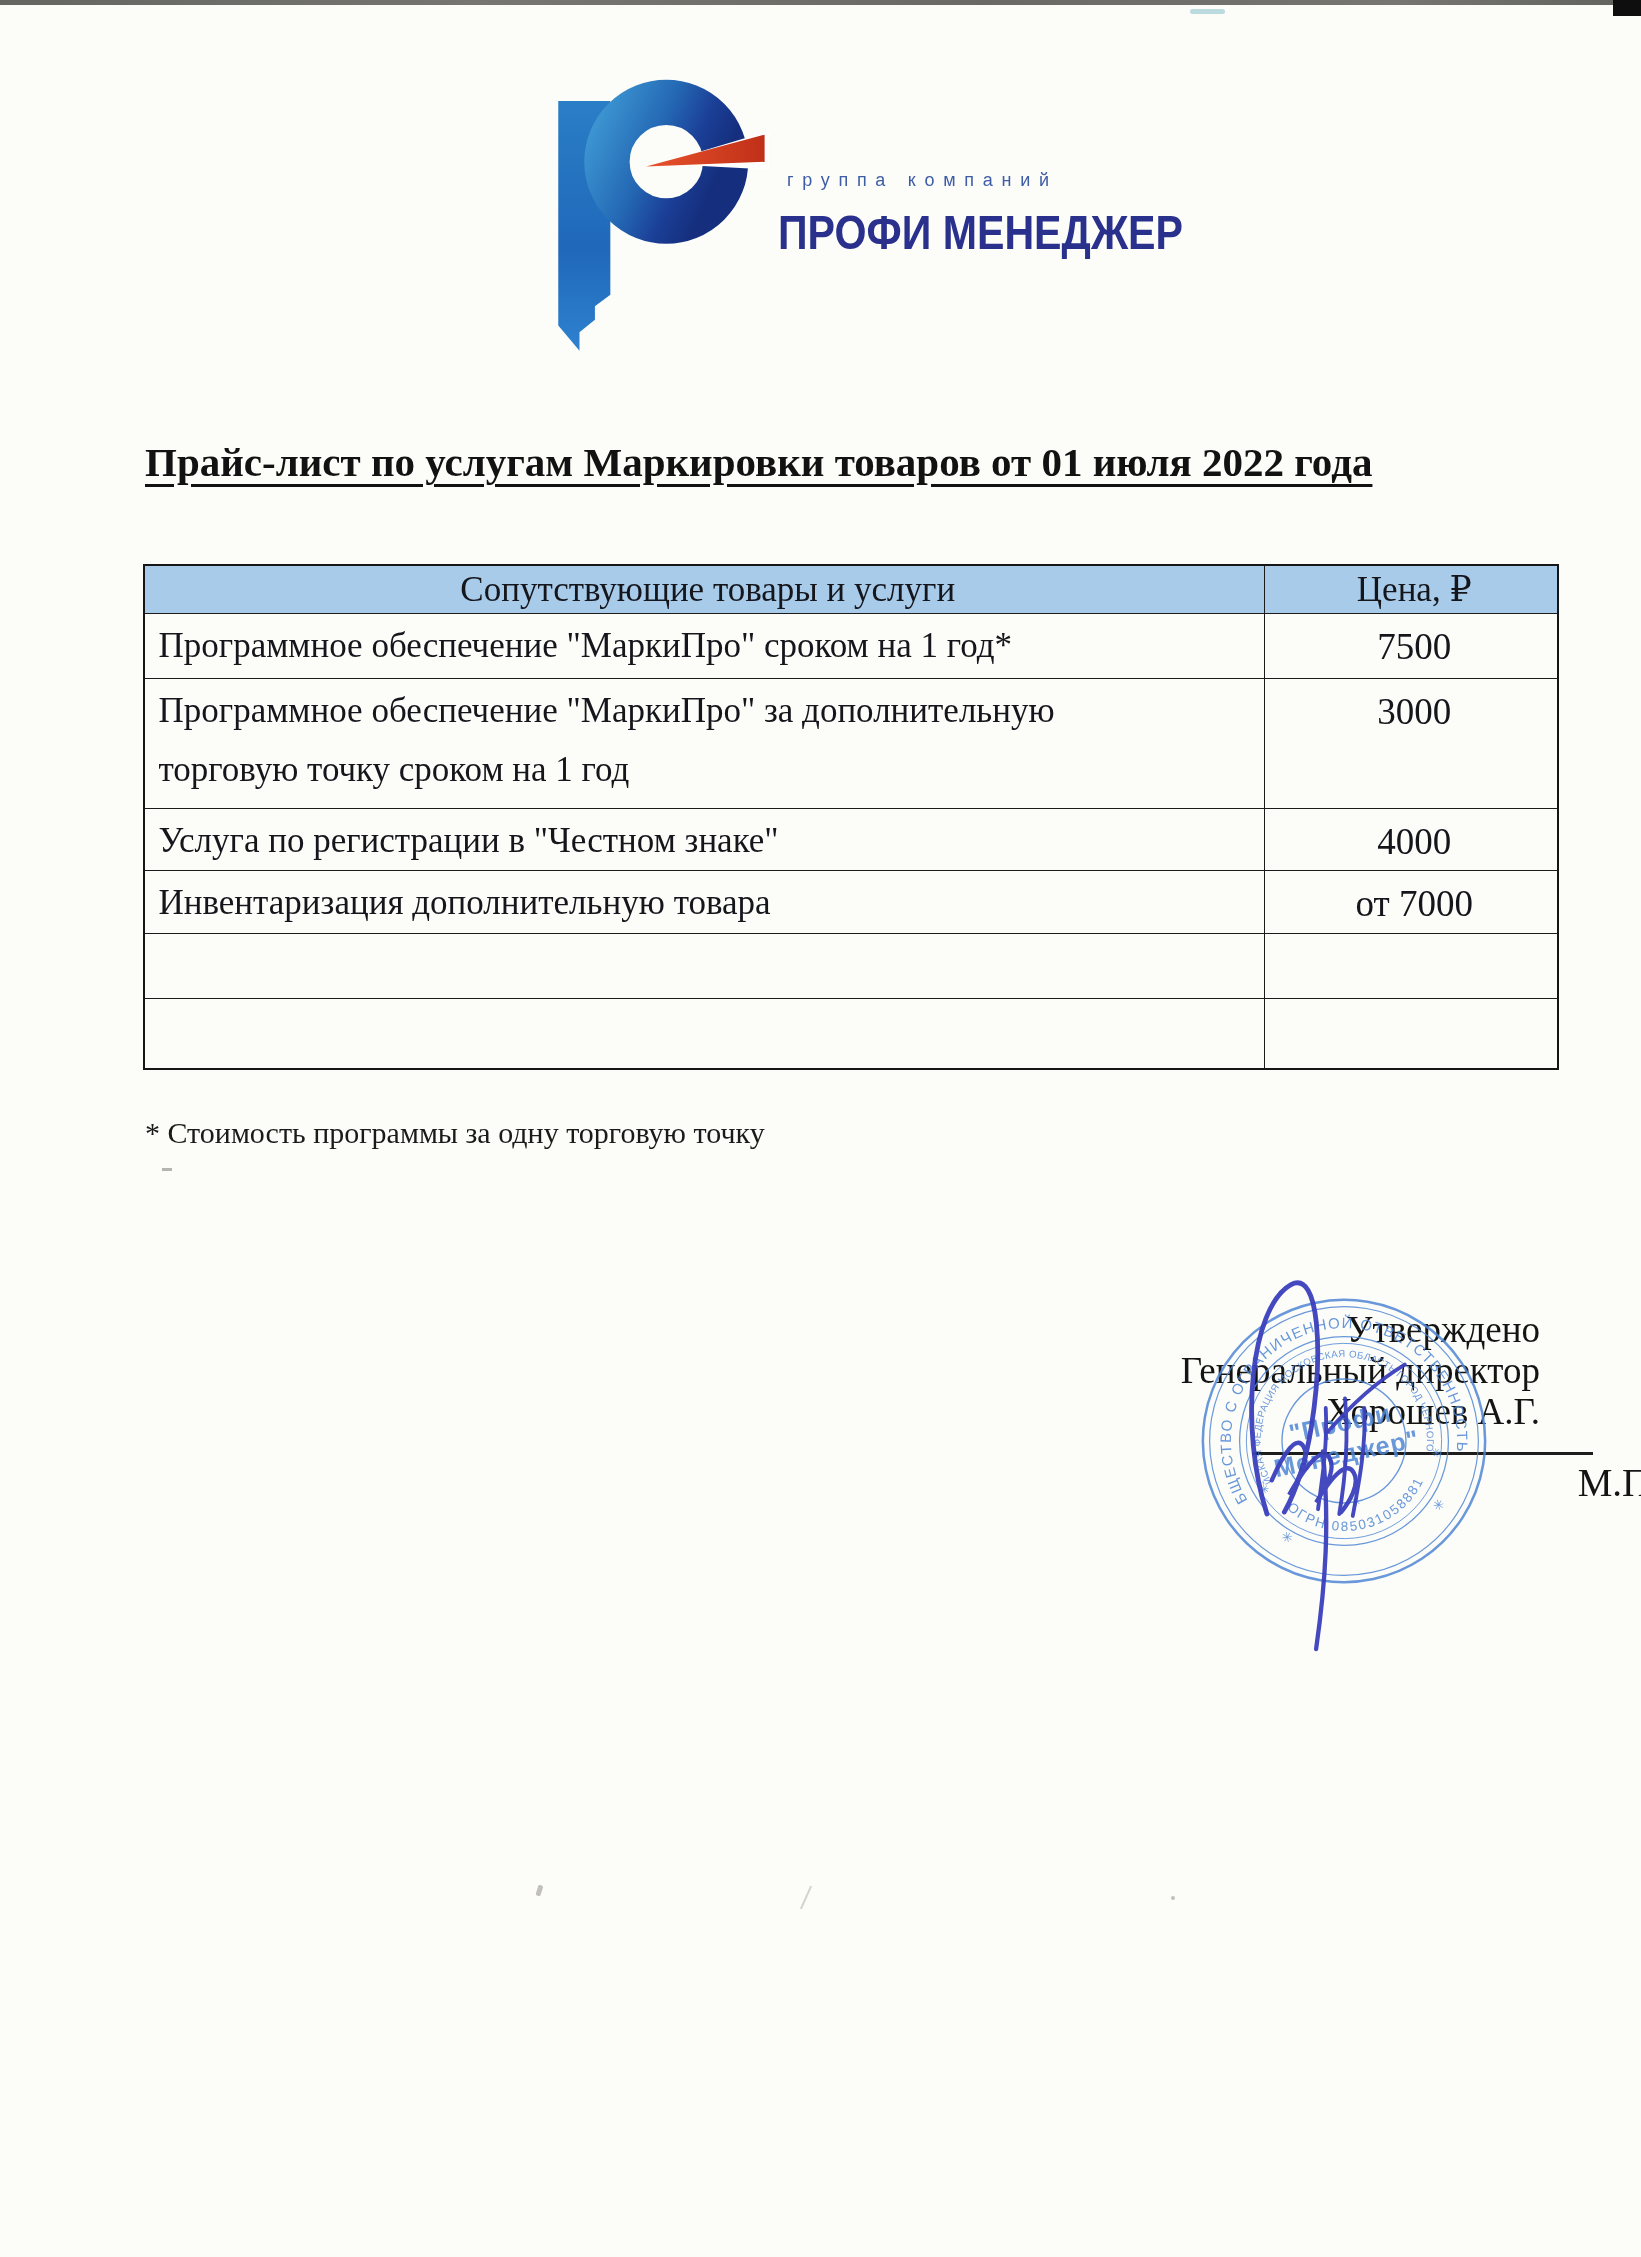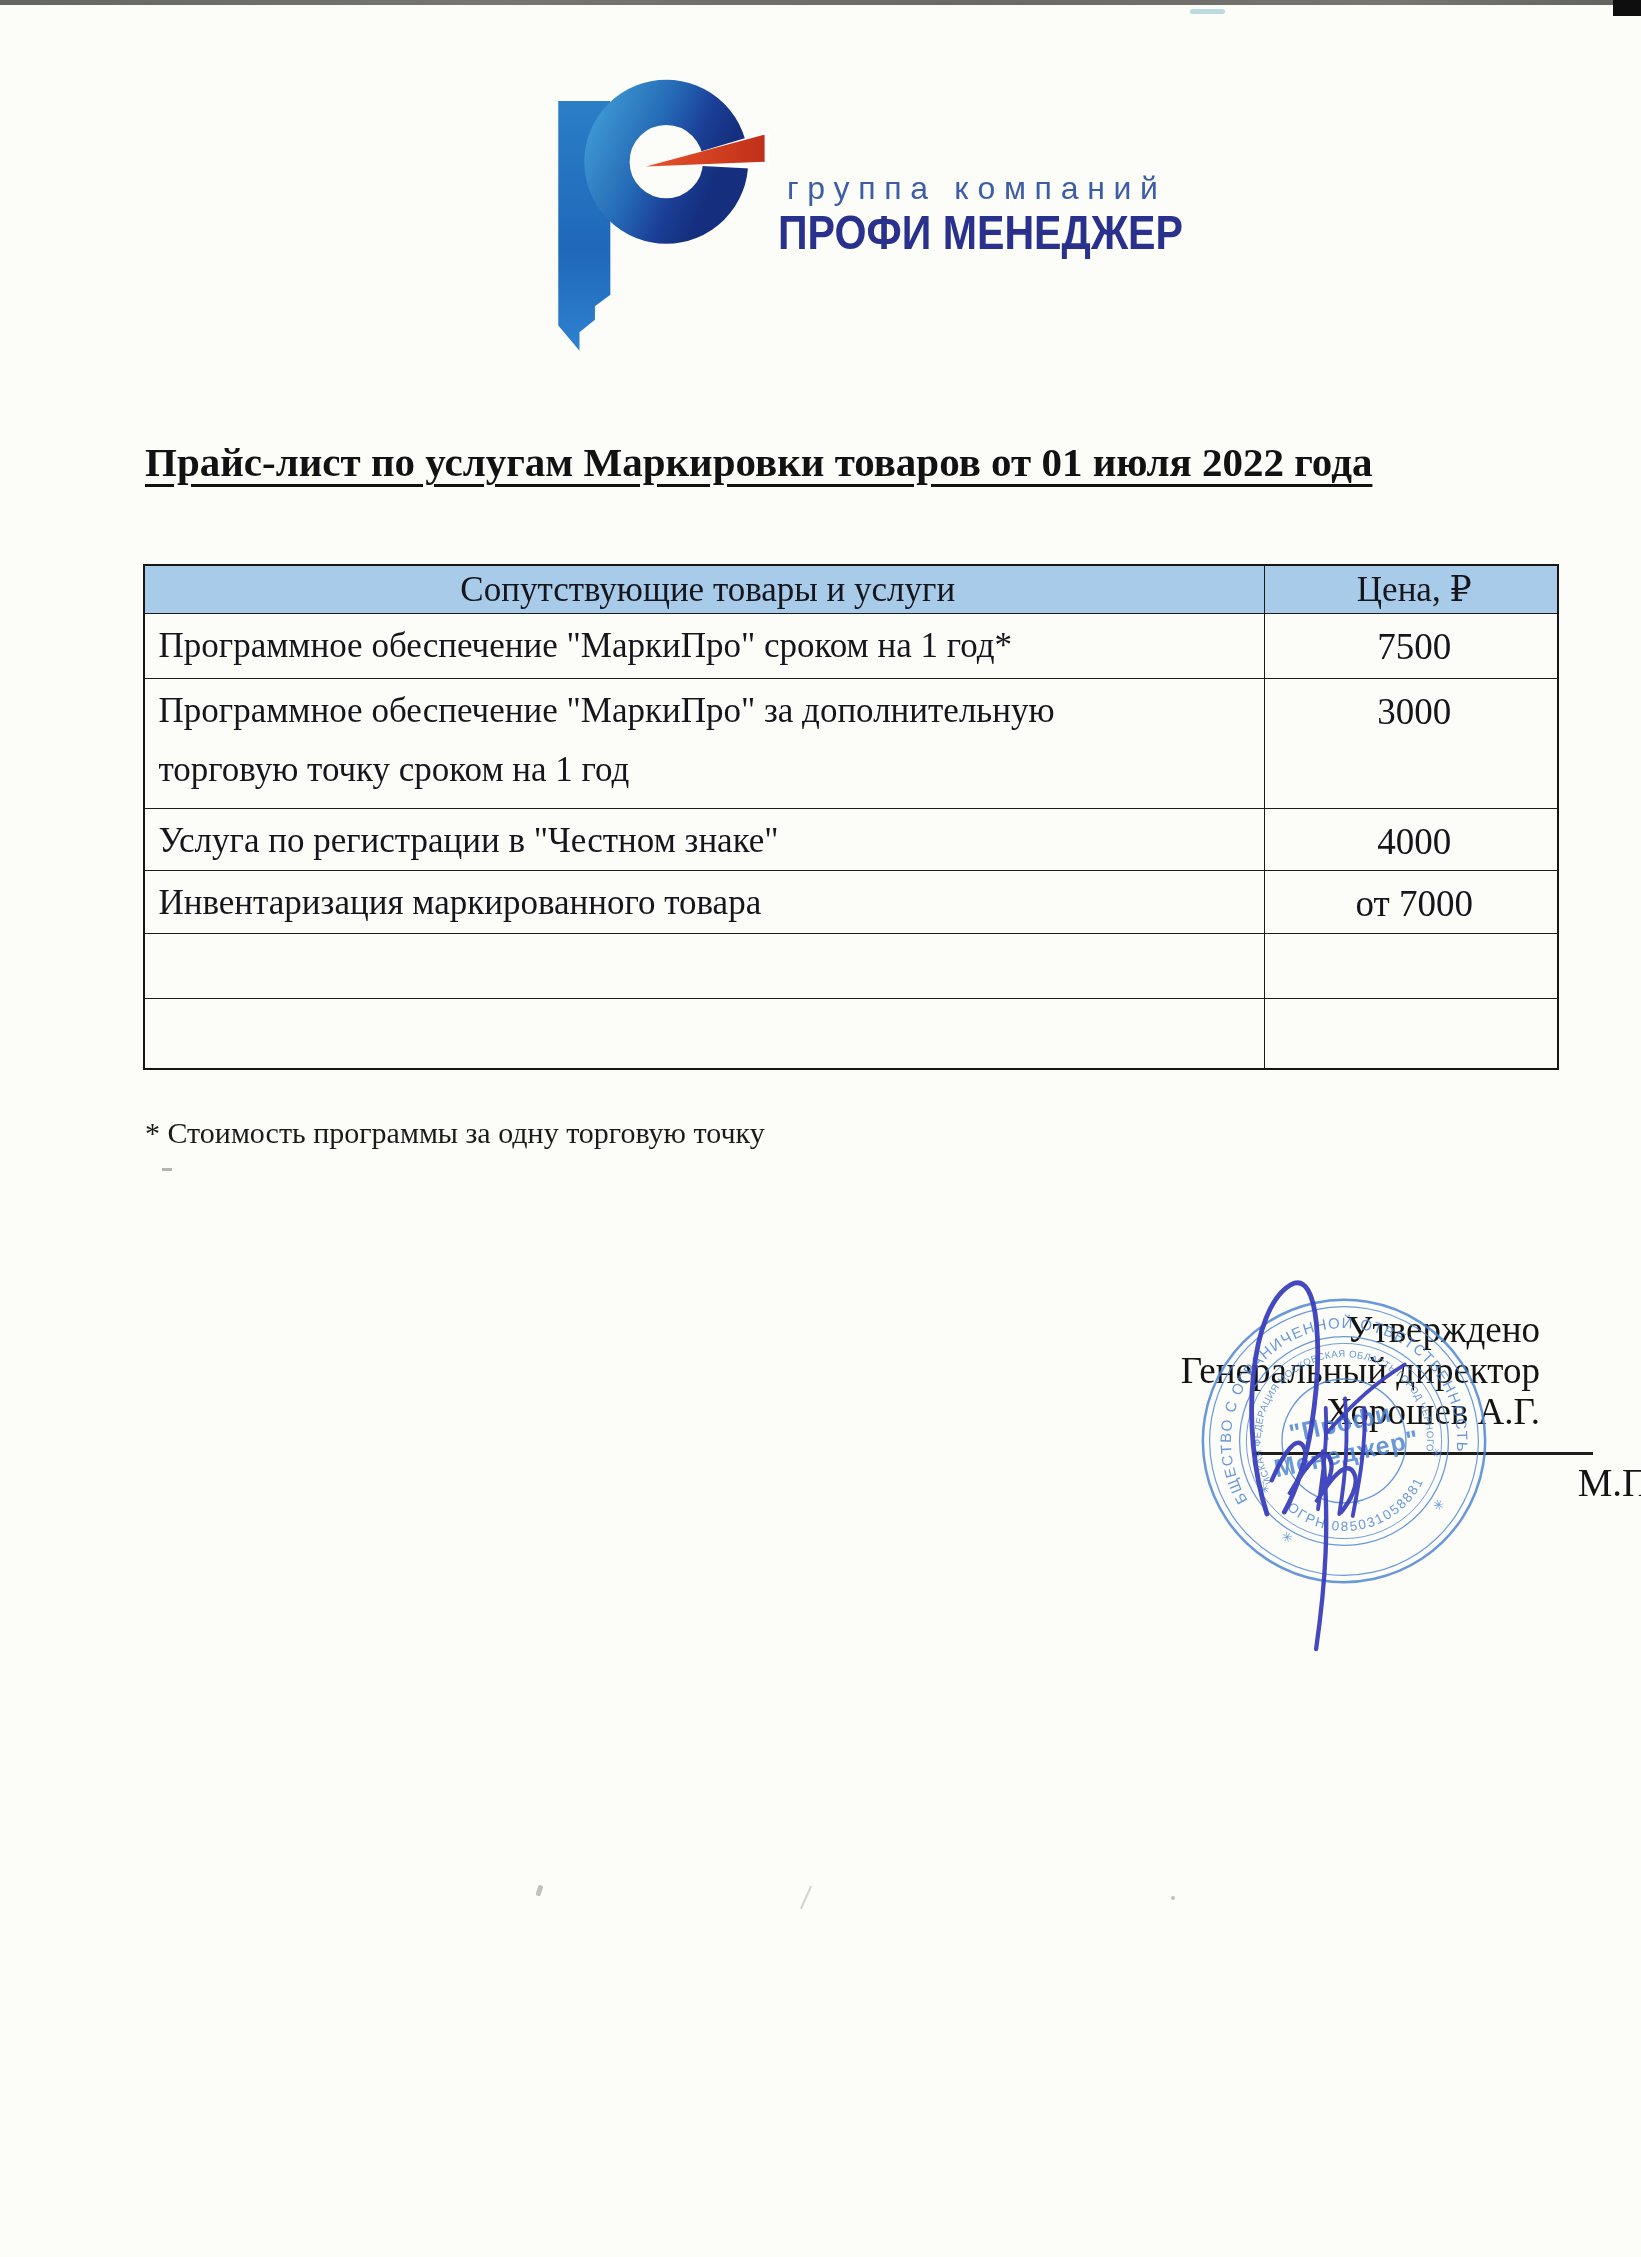--- a/index.html
+++ b/index.html
@@ -11,21 +11,21 @@
   .scan-corner-block{position:absolute;left:1613px;top:0;width:28px;height:16.4px;background:#0e0e0e;}
   .scan-smudge{position:absolute;left:1190px;top:8.7px;width:35px;height:5.8px;border-radius:2.9px;
         background:rgba(110,180,190,.45);}
   .speck1{position:absolute;left:537px;top:1885px;width:4.8px;height:10.6px;background:#9a9890;border-radius:1.9px;transform:rotate(18deg);opacity:.6;}
   .speck2{position:absolute;left:805px;top:1885px;width:1.9px;height:25px;background:#c9c7c0;transform:rotate(24deg);opacity:.8;}
   .speck3{position:absolute;left:1171px;top:1896px;width:3.9px;height:3.9px;background:#a8a6a0;border-radius:50%;opacity:.7;}
   .speck4{position:absolute;left:162px;top:1168px;width:9.7px;height:2.9px;background:#8f8d86;opacity:.65;}
   
   .logo-mark{position:absolute;left:536px;top:46px;}
   .brand-sub{position:absolute;left:787px;top:170px;width:386px;font-family:"Liberation Sans","DejaVu Sans",sans-serif;
-        font-size:32px;letter-spacing:8.7px;color:#3d5da6;white-space:nowrap;}
+        font-size:18px;letter-spacing:8.7px;color:#3d5da6;white-space:nowrap;}
   .brand-main{position:absolute;left:778px;top:204px;font-family:"Liberation Sans","DejaVu Sans",sans-serif;
         font-size:49px;font-weight:bold;color:#29318d;transform:scaleX(.84);transform-origin:left top;white-space:nowrap;}
   
   .doc-title{position:absolute;left:145px;top:438px;width:1414px;text-align:left;
         font-size:41px;font-weight:bold;color:#121212;text-decoration:underline;
         text-decoration-thickness:2.9px;text-underline-offset:7.7px;}
   
   .price-table{position:absolute;left:143px;top:564px;width:1414px;border-collapse:collapse;
         table-layout:fixed;color:#15151c;border:2.9px solid #161616;}
   .price-table th,.price-table td{border:1.9px solid #1b1b1b;padding-left:8px;}
@@ -111,21 +111,21 @@
           <td class="c-price">3000</td>
         </tr>
         <tr style="height: 62px;">
           <td class="c-service">
             <div class="svc-text">Услуга по регистрации в "Честном знаке"</div>
           </td>
           <td class="c-price">4000</td>
         </tr>
         <tr style="height: 62px;">
           <td class="c-service">
-            <div class="svc-text">Инвентаризация маркированного товара</div>
+            <div class="svc-text">Инвентаризация дополнительную товара</div>
           </td>
           <td class="c-price">от 7000</td>
         </tr>
         <tr style="height: 65px;">
           <td class="c-service">
             <div class="svc-text"></div>
           </td>
           <td class="c-price"></td>
         </tr>
         <tr style="height: 71px;">

